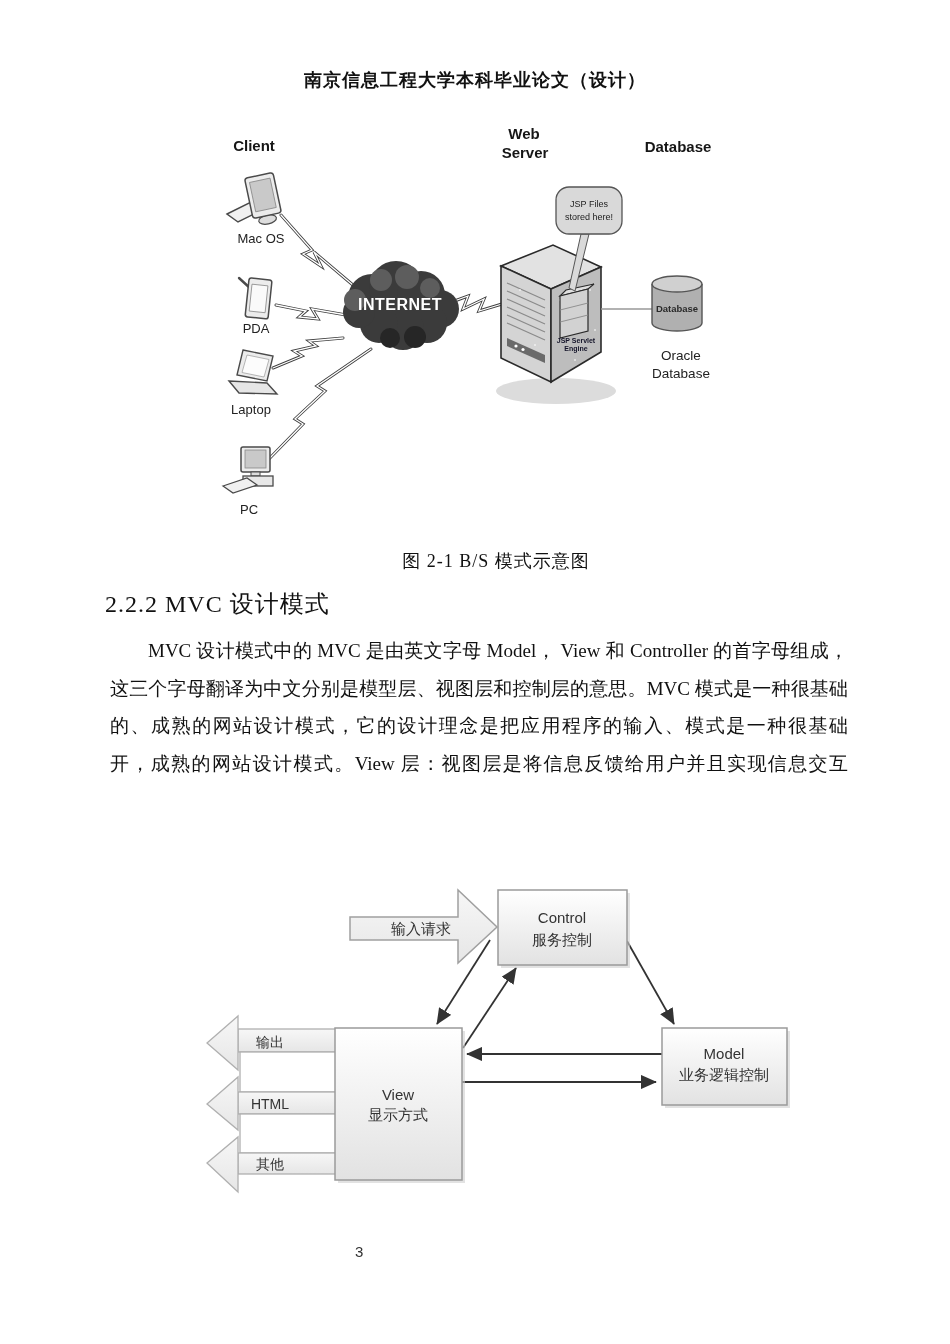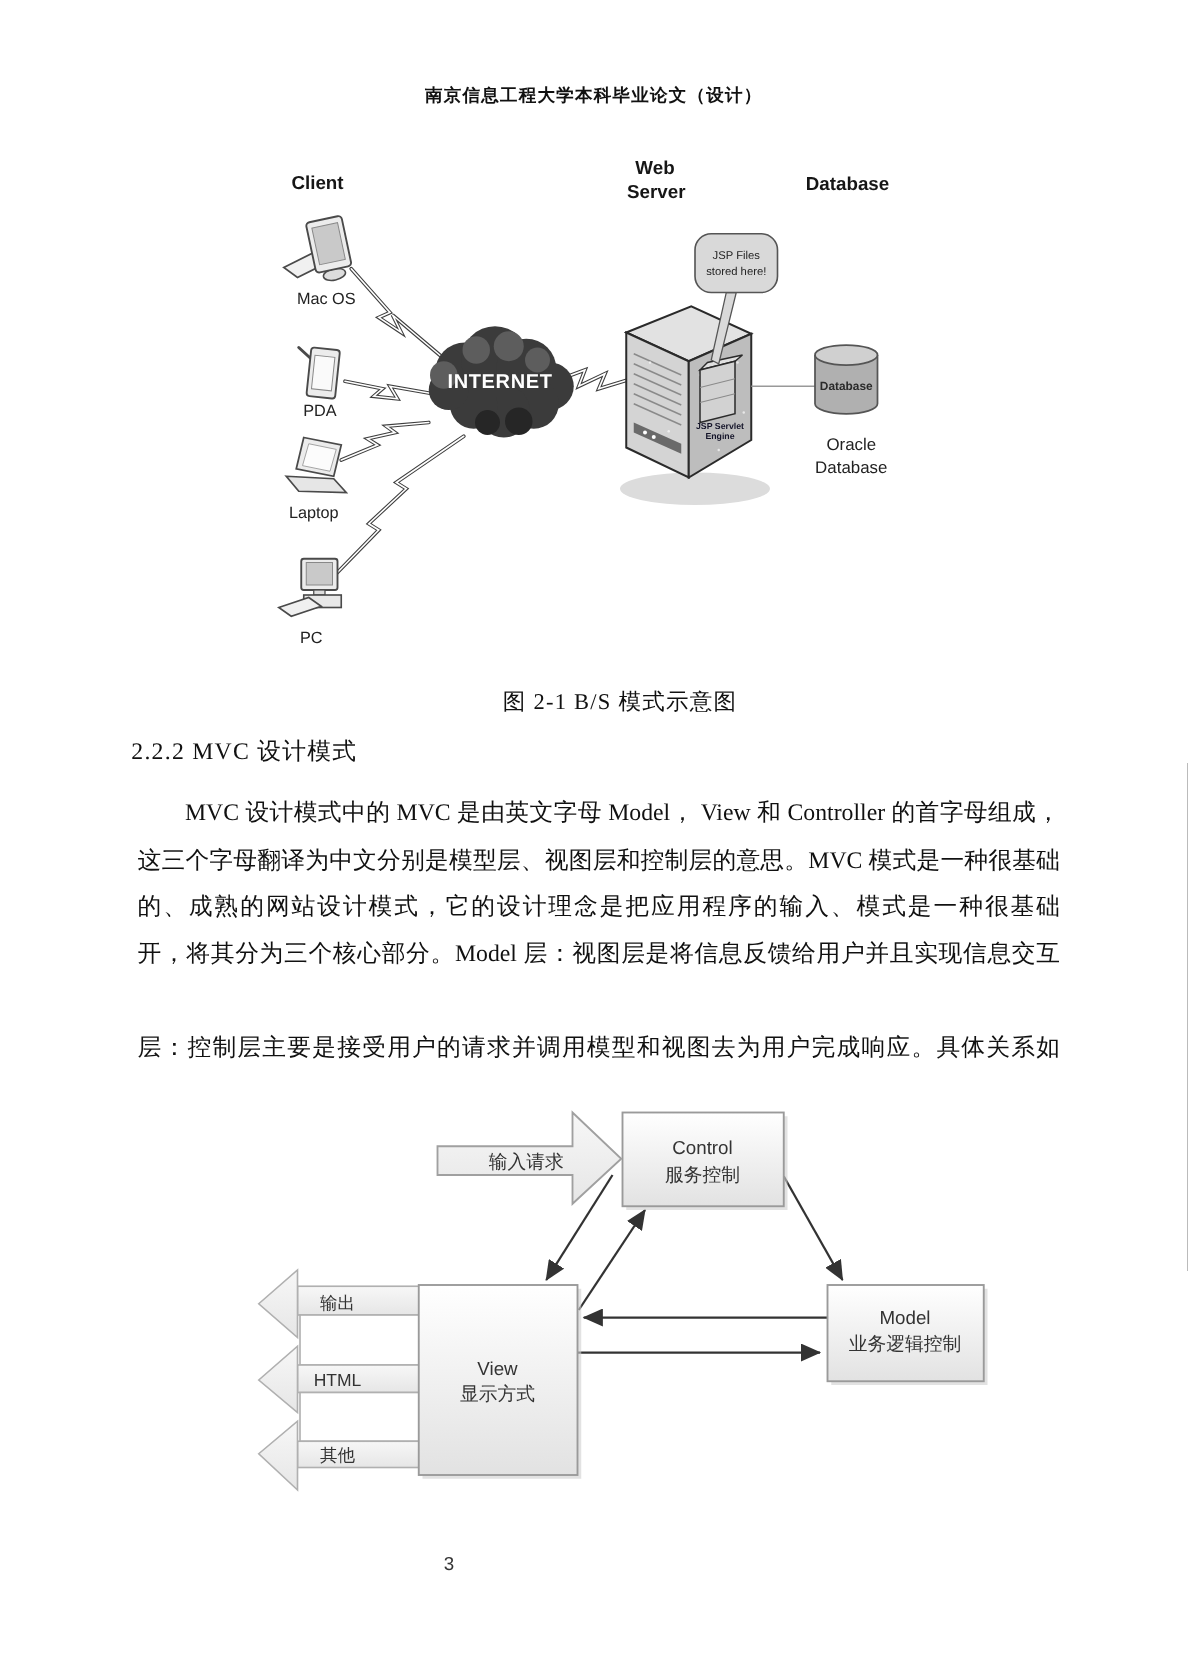--- a/index.html
+++ b/index.html
@@ -3,24 +3,24 @@
 <meta charset="utf-8">
 <style>
   html,body{margin:0;padding:0;background:#888;}
   #page{
     position:relative;width:950px;height:1344px;background:#ffffff;
     margin:0 auto;overflow:hidden;
     font-family:"Liberation Serif","DejaVu Serif",serif;color:#111;
   }
   .abs{position:absolute;}
   #header-title{top:68px;left:0;width:950px;text-align:center;
-    font-size:14px;font-weight:bold;letter-spacing:1px;}
+    font-size:18px;font-weight:bold;letter-spacing:1px;}
   #fig-bs{left:180px;top:110px;}
   #fig-bs-caption{top:549px;left:21px;width:950px;text-align:center;font-size:18px;letter-spacing:1px;}
-  #section-heading{top:588px;left:105px;font-size:19px;letter-spacing:1px;font-family:"Liberation Serif",serif;}
+  #section-heading{top:588px;left:105px;font-size:24px;letter-spacing:1px;font-family:"Liberation Serif",serif;}
   .pline{position:absolute;left:110px;width:738px;font-size:19px;line-height:27px;
     text-align:justify;text-align-last:justify;}
   .pline.last{text-align-last:left;}
   .indent{text-indent:38px;}
   #fig-mvc{left:195px;top:880px;}
   #page-number{top:1243px;left:355px;font-size:15px;font-family:"Liberation Sans",sans-serif;color:#333;}
   svg text{font-family:"Liberation Sans","DejaVu Sans",sans-serif;}
 </style>
 </head>
 <body>
@@ -165,22 +165,21 @@
     <text x="681" y="378" font-size="13.5" text-anchor="middle" fill="#222">Database</text>
   </svg>
 
   <div id="fig-bs-caption" class="abs">图 2-1 B/S 模式示意图</div>
 
   <div id="section-heading" class="abs">2.2.2  MVC 设计模式</div>
 
   <div class="pline" style="top:675px">这三个字母翻译为中文分别是模型层、视图层和控制层的意思。MVC 模式是一种很基础</div>
   <div class="pline indent" style="top:637px">MVC 设计模式中的 MVC 是由英文字母 Model， View 和 Controller 的首字母组成，</div>
   <div class="pline" style="top:712px">的、成熟的网站设计模式，它的设计理念是把应用程序的输入、模式是一种很基础</div>
-  <div class="pline" style="top:750px">开，将其分为三个核心部分。Model 层：视图层是将信息反馈给用户并且实现信息交互</div>
-  <div class="pline" style="top:825px">层：控制层主要是接受用户的请求并调用模型和视图去为用户完成响应。具体关系如</div>
+  <div class="pline" style="top:750px">开，成熟的网站设计模式。View 层：视图层是将信息反馈给用户并且实现信息交互</div>
 
   <svg id="fig-mvc" class="abs" width="600" height="320" viewBox="195 880 600 320">
     <defs>
       <linearGradient id="bx" x1="0" y1="0" x2="0" y2="1">
         <stop offset="0" stop-color="#ffffff"></stop>
           <stop offset="1" stop-color="#e2e2e2"></stop>
       </linearGradient>
       <linearGradient id="bd" x1="0" y1="0" x2="0" y2="1">
         <stop offset="0" stop-color="#f7f7f7"></stop>
           <stop offset="1" stop-color="#e6e6e6"></stop>

